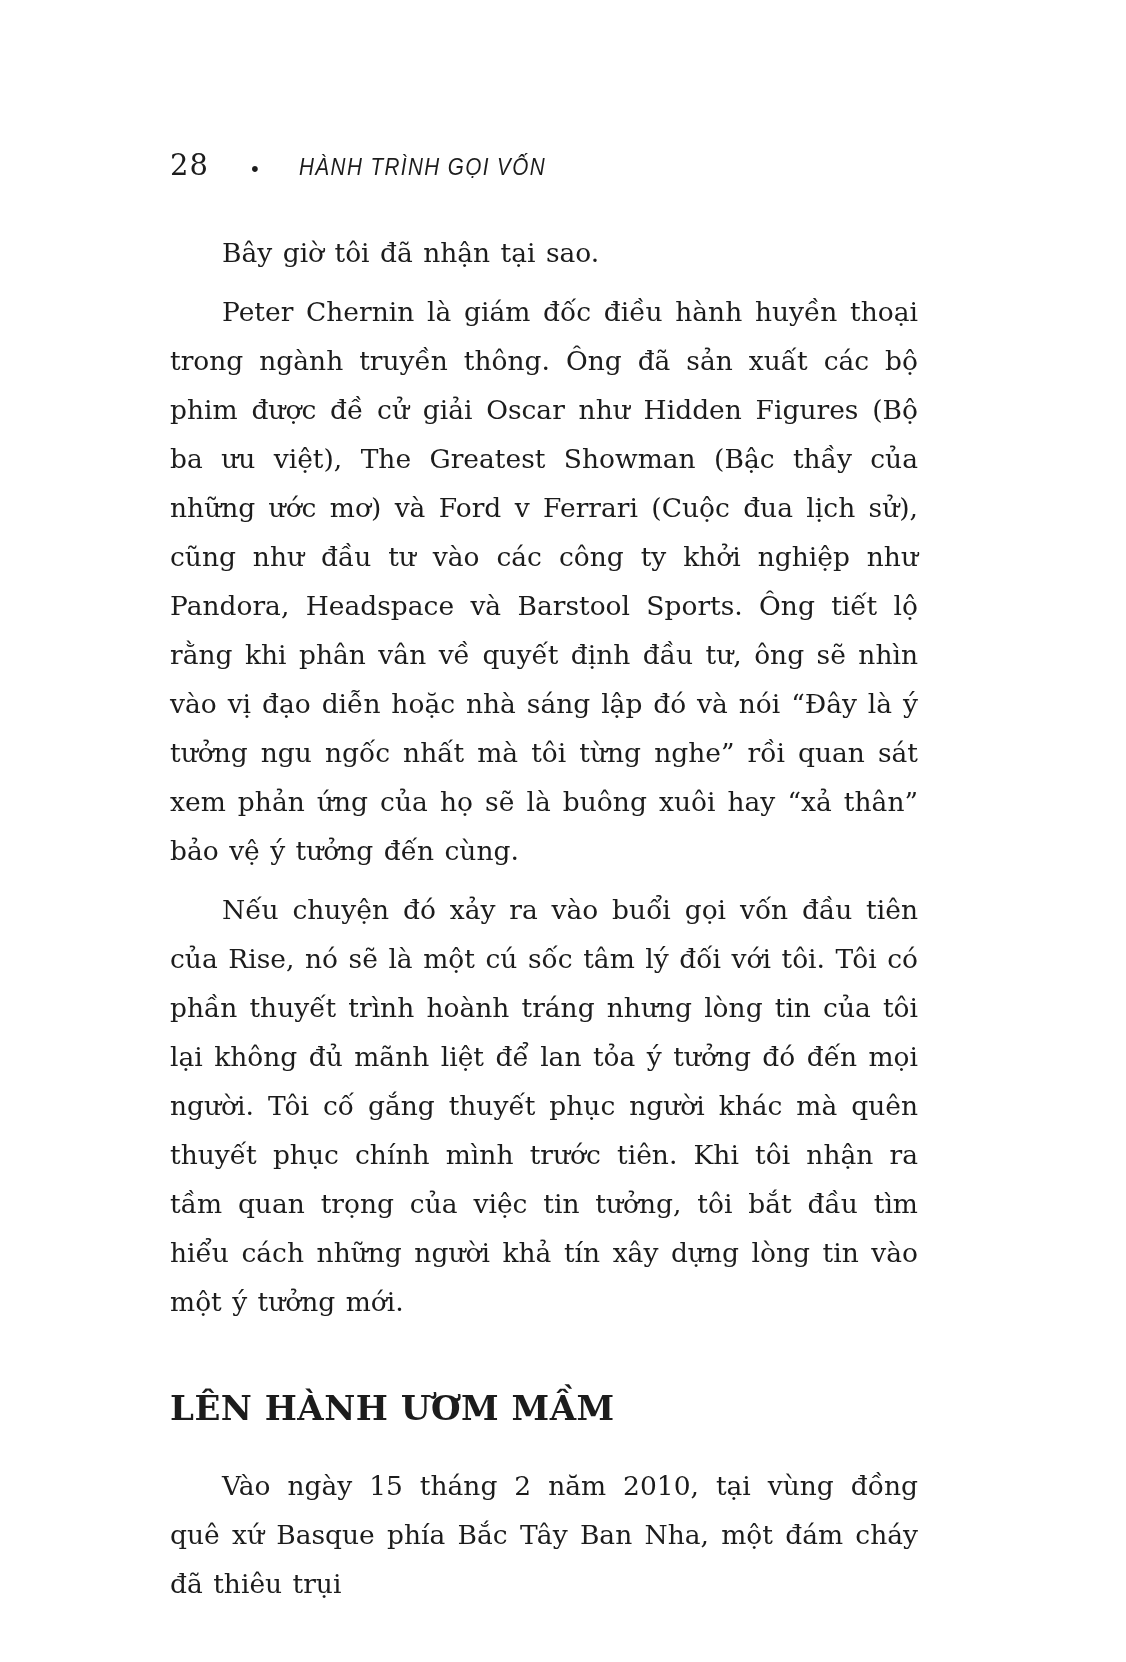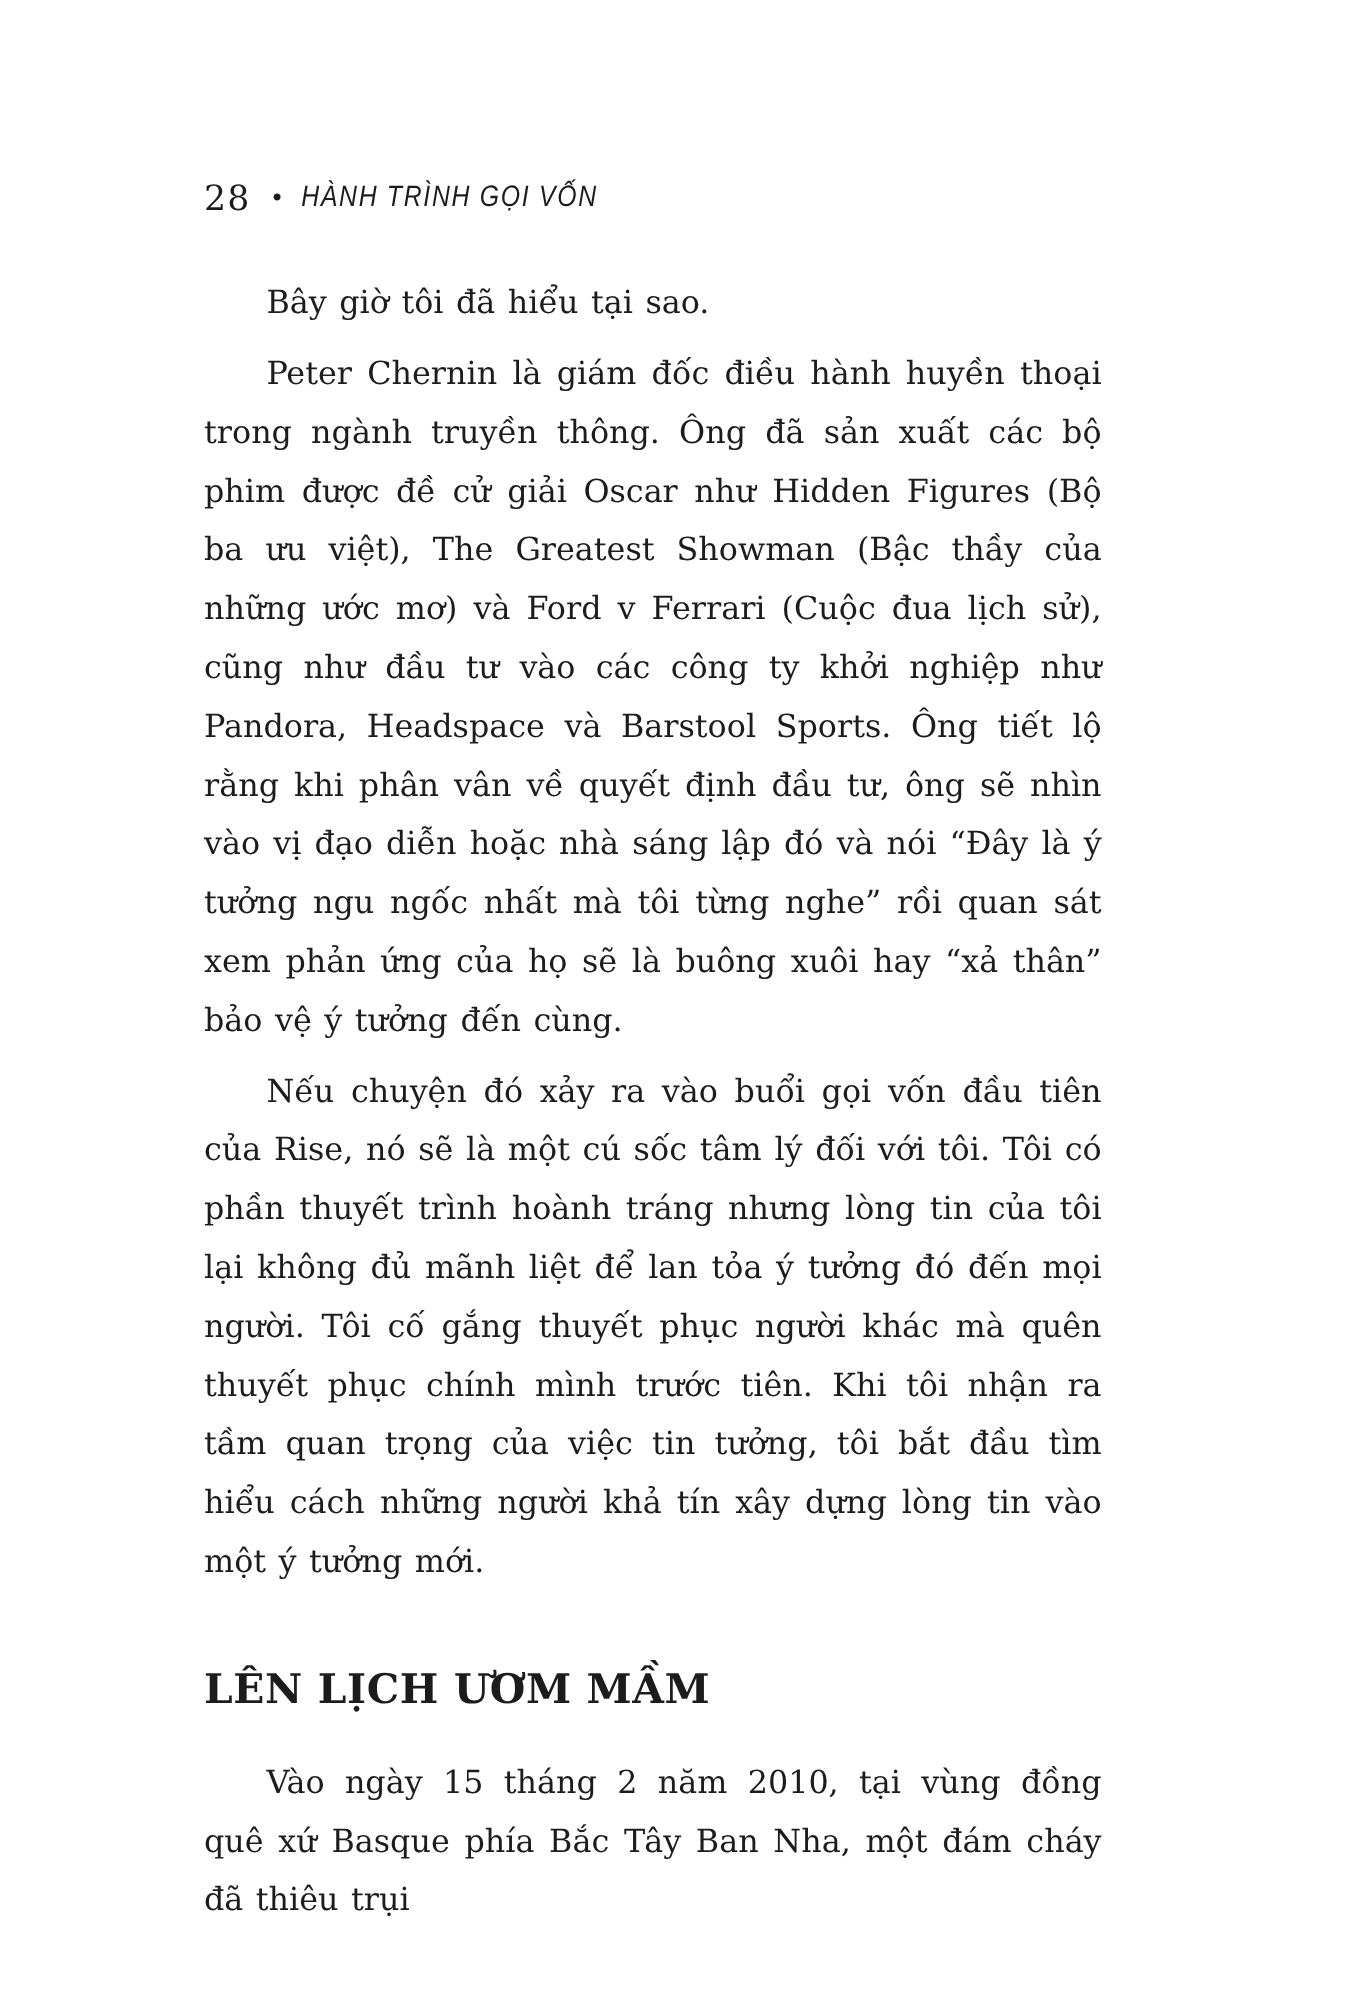--- a/index.html
+++ b/index.html
@@ -13,23 +13,24 @@
     height: 1662px;
     box-sizing: border-box;
     padding: 148px 208px 0 170px;
     background: #ffffff;
     color: #1c1c1c;
     font-family: "DejaVu Serif", "Liberation Serif", serif;
     overflow: hidden;
   }
   .running-header {
     display: flex;
-    align-items: center;
+    align-items: flex-end;
     margin-bottom: 46px;
     white-space: nowrap;
+    gap: 24px;
   }
   .pagenum {
     font-size: 29px;
     letter-spacing: 1px;
   }
   .dot {
     font-size: 20px;
     margin: 0 14px 0 16px;
   }
   .booktitle {
@@ -68,19 +69,19 @@
 </head>
 <body style="background: rgb(255, 255, 255);">
 
 <div class="page" style="color: rgb(28, 28, 28); background: rgb(255, 255, 255);">
   <div class="running-header">
     <span class="pagenum">28</span>
     <span class="dot">•</span>
     <span class="booktitle">HÀNH TRÌNH GỌI VỐN</span>
   </div>
   <div class="body-text" id="content">
-      <p class="para indented"><span class="reg">Bây giờ tôi đã hiểu tại sao.</span></p>
+      <p class="para indented"><span class="reg">Bây giờ tôi đã nhận tại sao.</span></p>
       <p class="para indented"><span class="reg">Peter Chernin là giám đốc điều hành huyền thoại trong ngành truyền thông. Ông đã sản xuất các bộ phim được đề cử giải Oscar như </span><span class="ital">Hidden Figures</span><span class="reg"> (Bộ ba ưu việt), </span><span class="ital">The Greatest Showman</span><span class="reg"> (Bậc thầy của những ước mơ) và </span><span class="ital">Ford v Ferrari</span><span class="reg"> (Cuộc đua lịch sử), cũng như đầu tư vào các công ty khởi nghiệp như Pandora, Headspace và Barstool Sports. Ông tiết lộ rằng khi phân vân về quyết định đầu tư, ông sẽ nhìn vào vị đạo diễn hoặc nhà sáng lập đó và nói “Đây là ý tưởng ngu ngốc nhất mà tôi từng nghe” rồi quan sát xem phản ứng của họ sẽ là buông xuôi hay “xả thân” bảo vệ ý tưởng đến cùng.</span></p>
       <p class="para indented"><span class="reg">Nếu chuyện đó xảy ra vào buổi gọi vốn đầu tiên của Rise, nó sẽ là một cú sốc tâm lý đối với tôi. Tôi có phần thuyết trình hoành tráng nhưng lòng tin của tôi lại không đủ mãnh liệt để lan tỏa ý tưởng đó đến mọi người. Tôi cố gắng thuyết phục người khác mà quên thuyết phục chính mình trước tiên. Khi tôi nhận ra tầm quan trọng của việc tin tưởng, tôi bắt đầu tìm hiểu cách những người khả tín xây dựng lòng tin vào một ý tưởng mới.</span></p>
-      <h2 class="section-heading">LÊN LỊCH ƯƠM MẦM</h2>
+      <h2 class="section-heading">LÊN HÀNH ƯƠM MẦM</h2>
       <p class="para indented"><span class="reg">Vào ngày 15 tháng 2 năm 2010, tại vùng đồng quê xứ Basque phía Bắc Tây Ban Nha, một đám cháy đã thiêu trụi</span></p>
     </div>
 </div>
 
 </body></html>

